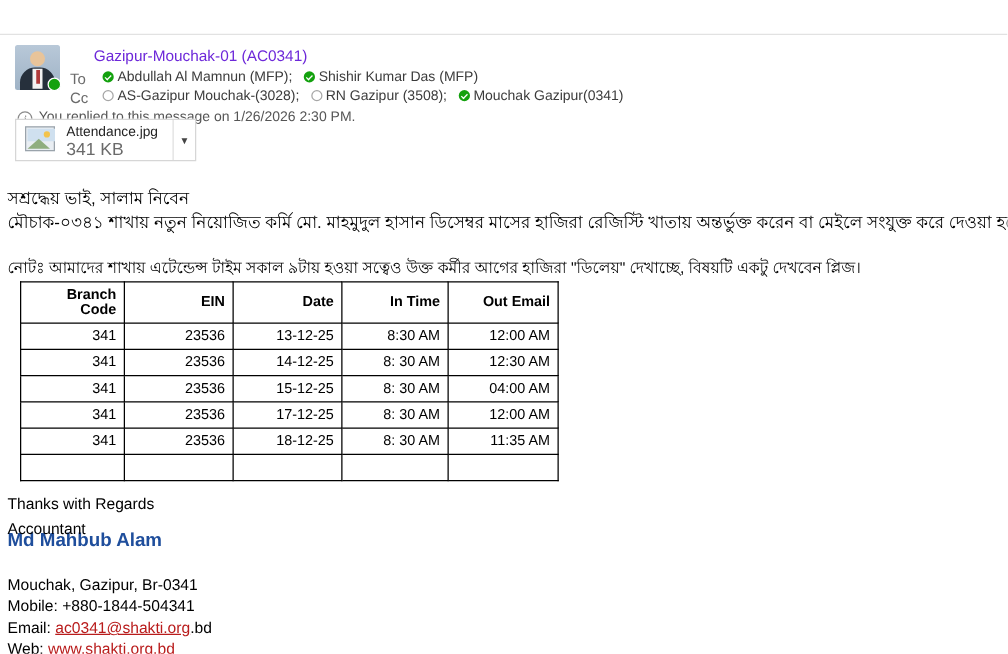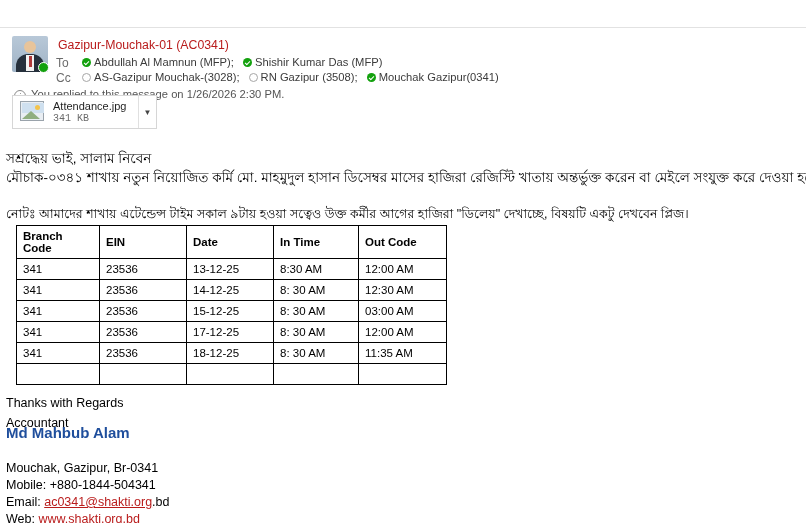--- a/index.html
+++ b/index.html
@@ -48,22 +48,22 @@
     position: absolute; left: 17px; top: 20px; width: 3px; height: 11px;
     background: #b03a3a;
   }
   .presence {
     position: absolute; left: 26px; top: 26px; width: 11px; height: 11px;
     border-radius: 50%; background: #13a10e; border: 1.5px solid #fff;
     color:#fff; font-size:7px; text-align:center; line-height:9px;
   }
 
   .from-name {
-    position: absolute; left: 58px; top: 8px;
-    font-size: 12.3px; color: #b91c1c; font-weight: 400;
+    position: absolute; left: 75px; top: 8px;
+    font-size: 12.3px; color: #6d28d9; font-weight: 400;
   }
   .recip-row {
     position: absolute; left: 58px; font-size: 11.2px; color: #3b3b3b;
     white-space: nowrap;
   }
   .recip-row.to { top: 26px; }
   .recip-row.cc { top: 41px; }
   .rl {
     display:inline-block; width: 22px; color:#6b6b6b; font-size: 12px;
     position:absolute; left: -2px;
@@ -110,21 +110,21 @@
   }
   .att-sky { position:absolute; left:1px; top:1px; width:22px; height:10px; background:#cfe0ef; }
   .att-hill {
     position:absolute; left:1px; bottom:1px; width:0; height:0;
     border-left:9px solid transparent; border-right:9px solid transparent;
     border-bottom:8px solid #8fae7f;
   }
   .att-sun { position:absolute; right:3px; top:3px; width:5px; height:5px; border-radius:50%; background:#f3c34c; }
   .attach-text { flex:1 1 auto; min-width:0; }
   .attach-name { font-size: 11px; color:#1f1f1f; line-height:13px; white-space:nowrap; overflow:hidden; text-overflow:ellipsis; }
-  .attach-size { font-size: 10px; color:#6a6a6a; line-height:12px;font-family:Liberation Mono, monospace; }
+  .attach-size { font-size: 14px; color:#6a6a6a; line-height:12px; }
   .attach-caret {
     width: 18px; height: 100%; border-left: 1px solid #e0e0e0;
     display:flex; align-items:center; justify-content:center;
     font-size: 8px; color:#444;
   }
 
   
   .body-txt {
     position: absolute; left: 6px; color: #000;
   }
@@ -136,21 +136,21 @@
   .tbl-wrap { position: absolute; left: 16px; top: 225px; }
   table.att-tbl {
     border-collapse: collapse;
     border: 1.5px solid #000;
     table-layout: fixed;
   }
   table.att-tbl th, table.att-tbl td {
     border: 1px solid #000;
     font-size: 11.5px;
     padding: 4px 6px;
-    text-align: left;
+    text-align: right;
     height: 21px;
     color: #000;
     background: #fff;
   }
   table.att-tbl th { font-weight: bold; }
   .c0 { width: 83px; }
   .c1 { width: 87px; }
   .c2 { width: 87px; }
   .c3 { width: 85px; }
   .c4 { width: 88px; }
@@ -229,21 +229,21 @@
   <div class="body-txt bn-line3">নোটঃ আমাদের শাখায় এটেন্ডেন্স টাইম সকাল ৯টায় হওয়া সত্বেও উক্ত কর্মীর আগের হাজিরা "ডিলেয়" দেখাচ্ছে, বিষয়টি একটু দেখবেন প্লিজ।</div>
 
   <div class="tbl-wrap">
     <table class="att-tbl">
       <thead>
         <tr>
           <th class="c0">Branch Code</th>
           <th class="c1">EIN</th>
           <th class="c2">Date</th>
           <th class="c3">In Time</th>
-          <th class="c4">Out Code</th>
+          <th class="c4">Out Email</th>
         </tr>
       </thead>
       <tbody>
         <tr>
           <td>341</td>
           <td>23536</td>
           <td>13-12-25</td>
           <td>8:30 AM</td>
           <td>12:00 AM</td>
         </tr>
@@ -252,21 +252,21 @@
           <td>23536</td>
           <td>14-12-25</td>
           <td>8: 30 AM</td>
           <td>12:30 AM</td>
         </tr>
         <tr>
           <td>341</td>
           <td>23536</td>
           <td>15-12-25</td>
           <td>8: 30 AM</td>
-          <td>03:00 AM</td>
+          <td>04:00 AM</td>
         </tr>
         <tr>
           <td>341</td>
           <td>23536</td>
           <td>17-12-25</td>
           <td>8: 30 AM</td>
           <td>12:00 AM</td>
         </tr>
         <tr>
           <td>341</td>

